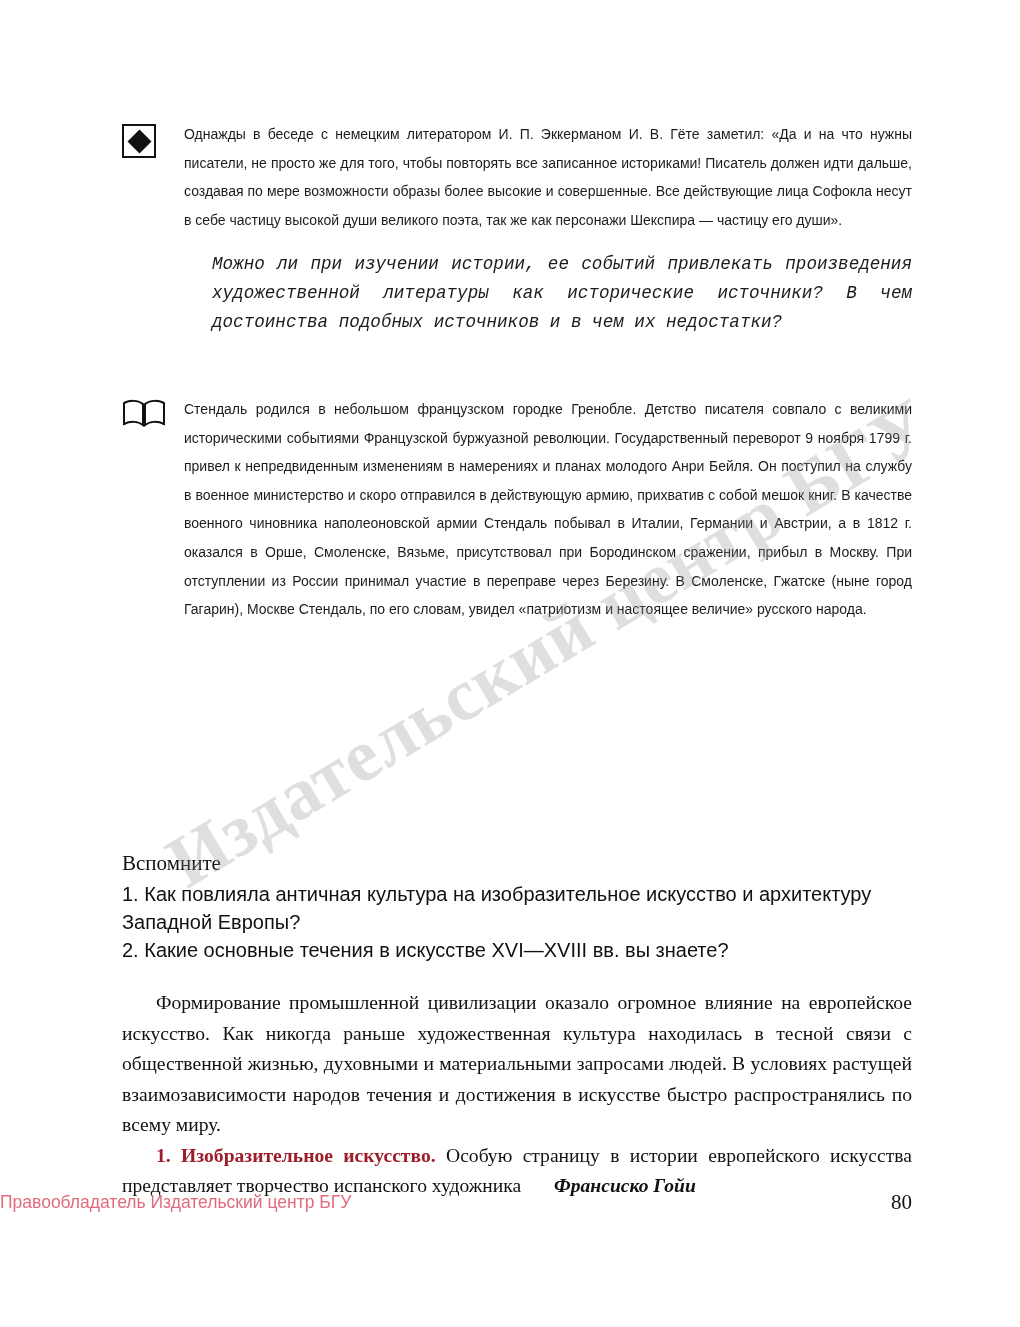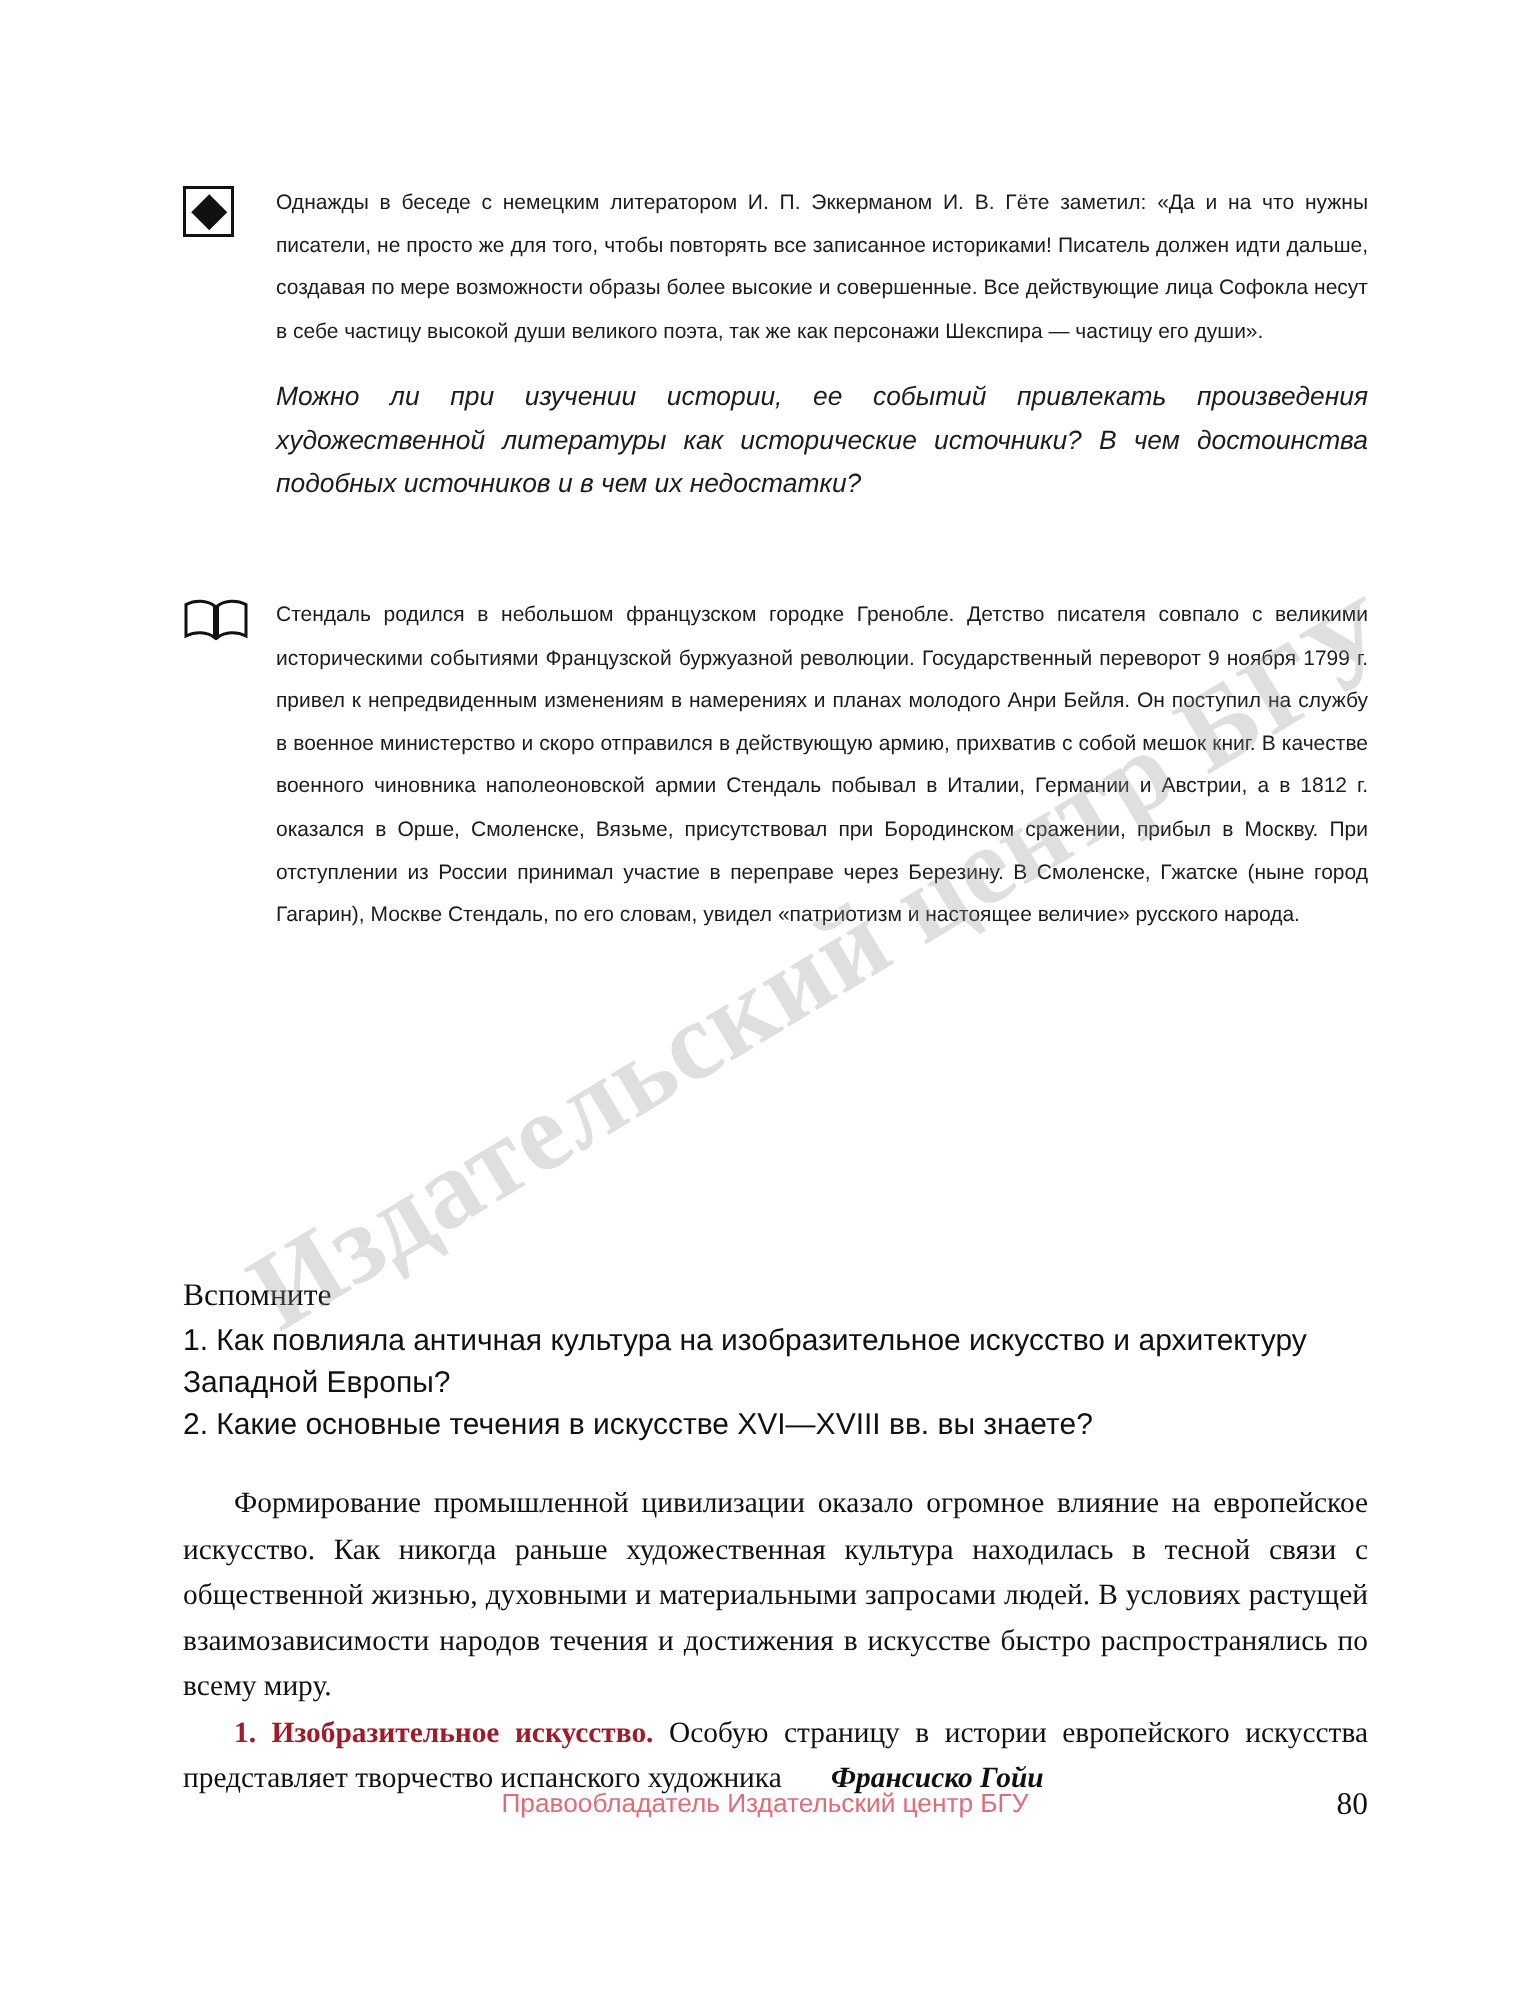--- a/index.html
+++ b/index.html
@@ -60,23 +60,24 @@
   .sans-par {
     font-family: "Liberation Sans", sans-serif;
     font-size: 14px;
     line-height: 28.6px;
     text-align: justify;
     color: #1c1c1c;
     margin: 0;
   }
   .sans-par.italic {
     font-style: italic;
-    font-family: Liberation Sans, sans-serif;
+    font-family: Liberation Mono, monospace;
     font-size: 17.6px;
     line-height: 28.8px;
+    margin-left: 28px;
   }
 
   
   .diamond-icon {
     width: 34px;
     height: 34px;
     border: 2px solid #111;
     position: relative;
     box-sizing: border-box;
   }
@@ -155,21 +156,21 @@
     font-weight: bold;
     font-style: italic;
     margin-left: 28px;
   }
 
   .footer {
     position: absolute;
     left: 0;
     top: 1192px;
     width: 1020px;
-    text-align: center;
+    text-align: left;
     font-family: "Liberation Sans", sans-serif;
     font-size: 17.5px;
     color: #e06b7a;
   }
   .page-number {
     position: absolute;
     right: 108px;
     top: 1190px;
     font-family: "Liberation Serif", serif;
     font-size: 21px;

